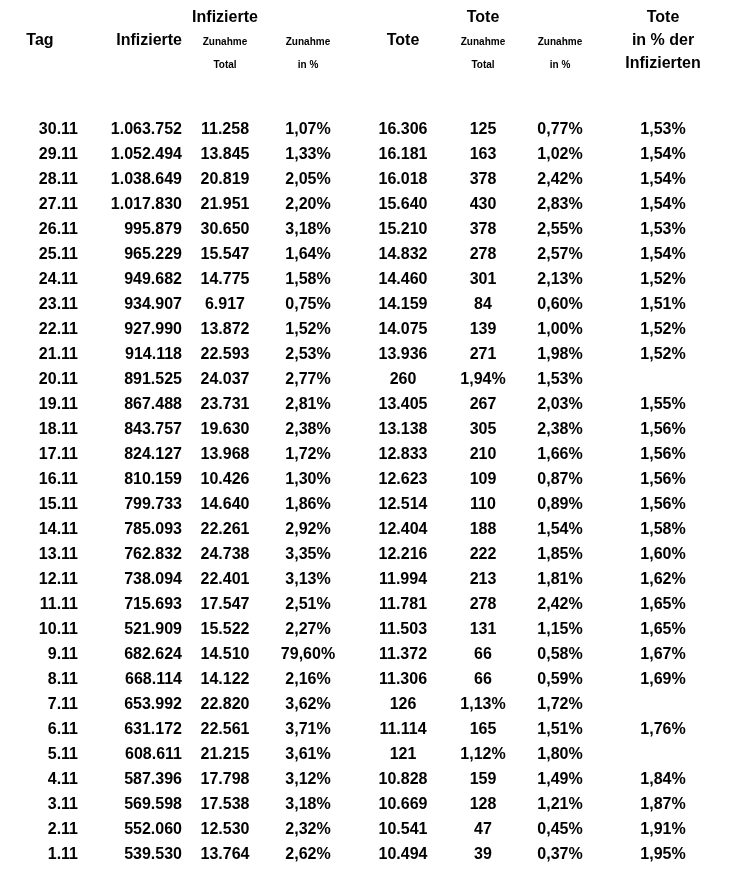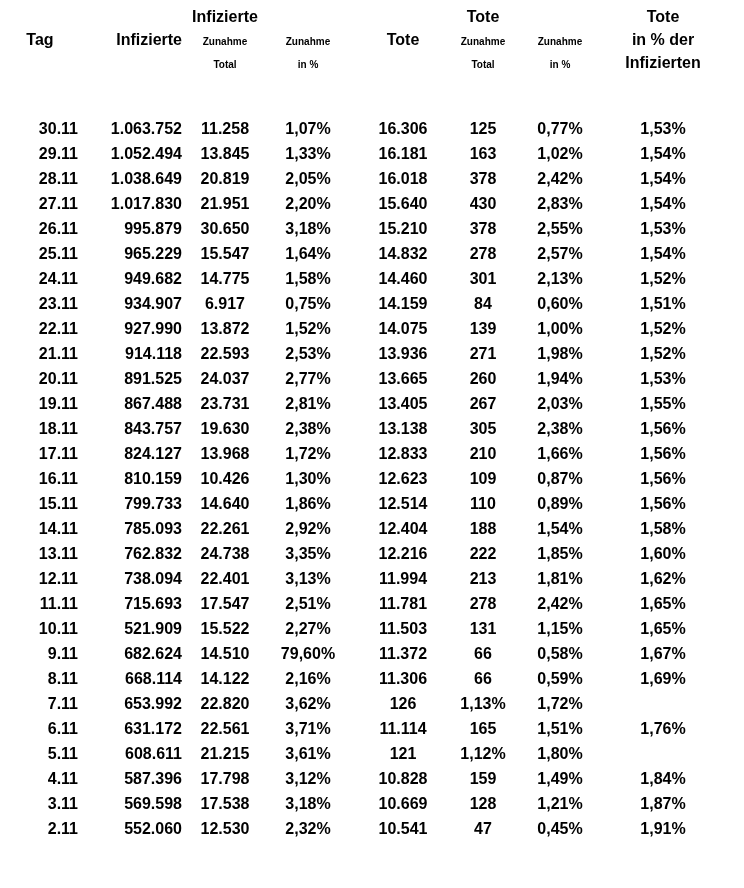--- a/index.html
+++ b/index.html
@@ -182,21 +182,20 @@
         <div class="cell a-c">13.936</div>
         <div class="cell a-c">271</div>
         <div class="cell a-c">1,98%</div>
         <div class="cell a-c">1,52%</div>
       </div>
       <div class="grid-row body-row">
         <div class="cell a-r">20.11</div>
         <div class="cell a-r">891.525</div>
         <div class="cell a-c">24.037</div>
         <div class="cell a-c">2,77%</div>
-        <div class="cell a-c">13.665</div>
         <div class="cell a-c">260</div>
         <div class="cell a-c">1,94%</div>
         <div class="cell a-c">1,53%</div>
       </div>
       <div class="grid-row body-row">
         <div class="cell a-r">19.11</div>
         <div class="cell a-r">867.488</div>
         <div class="cell a-c">23.731</div>
         <div class="cell a-c">2,81%</div>
         <div class="cell a-c">13.405</div>
@@ -365,15 +364,25 @@
       <div class="grid-row body-row">
         <div class="cell a-r">2.11</div>
         <div class="cell a-r">552.060</div>
         <div class="cell a-c">12.530</div>
         <div class="cell a-c">2,32%</div>
         <div class="cell a-c">10.541</div>
         <div class="cell a-c">47</div>
         <div class="cell a-c">0,45%</div>
         <div class="cell a-c">1,91%</div>
       </div>
+      <div class="grid-row body-row">
+        <div class="cell a-r">1.11</div>
+        <div class="cell a-r">539.530</div>
+        <div class="cell a-c">13.764</div>
+        <div class="cell a-c">2,62%</div>
+        <div class="cell a-c">10.494</div>
+        <div class="cell a-c">39</div>
+        <div class="cell a-c">0,37%</div>
+        <div class="cell a-c">1,95%</div>
+      </div>
     </div>
 
 </div>
 
 </body></html>

